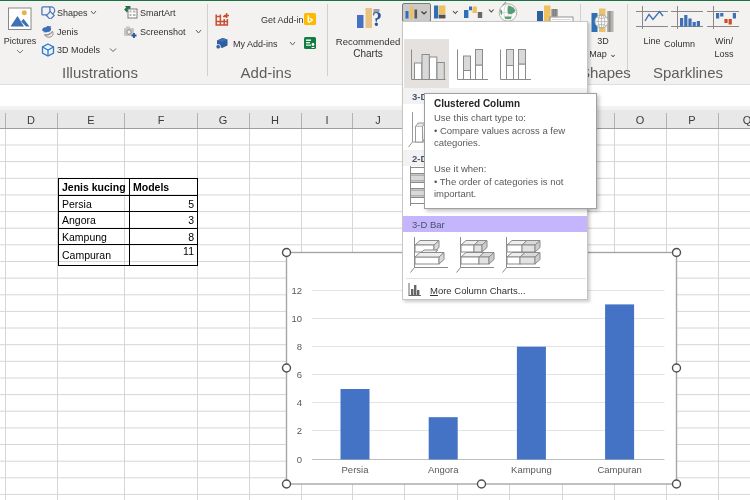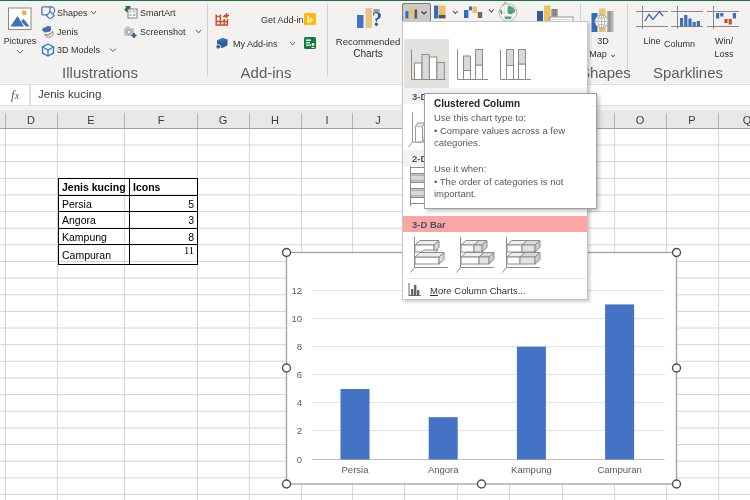--- a/index.html
+++ b/index.html
@@ -251,25 +251,20 @@
       <rect x="17.4" y="15" width="3.2" height="4" fill="#d04a24"></rect>
       <rect x="21.6" y="15" width="3.2" height="5.5" fill="#d04a24"></rect>
       <rect x="25.8" y="9" width="3.2" height="5.5" fill="#3f6fb4"></rect>
     </svg>
       </div>
     <div class="lbl abs" style="left:700px;top:36px;width:48px;text-align:center;">Win/</div>
     <div class="lbl abs" style="left:700px;top:48.5px;width:48px;text-align:center;">Loss</div>
     <div class="glbl abs" style="left:630px;top:64px;width:116px;">Sparklines</div>
   </div>
 
-  <div class="abs" style="left:0;top:85px;width:750px;height:20px;background:#fff;border-bottom:1px solid #e1dfdd;">
-    <div class="abs" style="left:11px;top:2px;font-family:'Liberation Serif',serif;font-style:italic;font-size:13px;color:#605e5c;">f<span style="font-size:10px;">x</span></div>
-    <div class="abs" style="left:29px;top:0;width:2px;height:20px;background:#e1dfdd;"></div>
-    <div class="abs" style="left:38px;top:2.5px;font-size:11.5px;color:#3a3a3a;">Jenis kucing</div>
-  </div>
 
   <div class="abs" style="left:0;top:106px;width:750px;height:4px;background:#f3f2f1;"></div>
 
   <div class="abs" style="left:0;top:110px;width:750px;height:19px;background:#e8e8e8;border-bottom:1px solid #9f9f9f;box-sizing:border-box;">
   </div>
 
   <div class="abs" style="left:0;top:110px;width:750px;height:390px;">
     <svg width="750" height="390" viewBox="0 0 750 390">
 
       <g stroke="#d6d6d6" stroke-width="1">
@@ -349,37 +344,37 @@
           <text x="747" y="13.5">Q</text>
       </g>
     </svg>
   </div>
 
   <div class="abs" style="left:58px;top:178px;width:140px;height:83px;">
     <table style="border-collapse:collapse;width:140px;height:83px;font-family:'Liberation Sans',sans-serif;font-size:10.5px;color:#000;table-layout:fixed;white-space:nowrap;">
       <tbody>
           <tr style="height:17px;">
         <td style="border:1px solid #000;width:67px;padding:0 0 0 3px;font-weight:bold;overflow:visible;">Jenis kucing</td>
-        <td style="border:1px solid #000;padding:0 0 0 3px;font-weight:bold;">Icons</td>
+        <td style="border:1px solid #000;padding:0 0 0 3px;font-weight:bold;">Models</td>
       </tr>
       <tr style="height:16px;">
             <td style="border:1px solid #000;padding:0 0 0 3px;">Persia</td>
             <td style="border:1px solid #000;padding:0 3px 0 0;text-align:right;">5</td>
           </tr>
       <tr style="height:17px;">
             <td style="border:1px solid #000;padding:0 0 0 3px;">Angora</td>
             <td style="border:1px solid #000;padding:0 3px 0 0;text-align:right;">3</td>
           </tr>
       <tr style="height:16px;">
             <td style="border:1px solid #000;padding:0 0 0 3px;">Kampung</td>
             <td style="border:1px solid #000;padding:0 3px 0 0;text-align:right;">8</td>
           </tr>
       <tr style="height:17px;">
             <td style="border:1px solid #000;padding:0 0 0 3px;">Campuran</td>
-            <td style="border:1px solid #000;padding:0 3px 8px 0;text-align:right;font-family:Liberation Serif, serif;">11</td>
+            <td style="border:1px solid #000;padding:0 3px 8px 0;text-align:right;">11</td>
           </tr>
     </tbody>
       </table>
   </div>
 
   <div class="abs" style="left:281px;top:247px;width:401px;height:242px;">
     <svg width="401" height="242" viewBox="0 0 401 242">
 
       <rect x="5.5" y="5.5" width="390" height="231.5" fill="#fff" stroke="#a6a6a6" stroke-width="1.4"></rect>
 
@@ -485,21 +480,21 @@
         <rect x="3.5" y="1.5" width="16.5" height="6" fill="#fff"></rect>
         <rect x="3.5" y="9" width="16.5" height="6" fill="#d9d9d9"></rect>
         <rect x="3.5" y="16.5" width="16.5" height="6" fill="#fff"></rect>
         <rect x="3.5" y="24" width="16.5" height="6" fill="#d9d9d9"></rect>
         <rect x="3.5" y="31.5" width="16.5" height="6" fill="#fff"></rect>
       </g>
       <path d="M3.5 0 L3.5 40" stroke="#8b8b8b"></path>
     </svg>
       </div>
 
-    <div class="abs" style="left:0;top:194px;width:100%;height:16px;background:#fca5a5;font-size:9.5px;font-weight:bold;color:#44546a;padding:3px 0 0 9px;box-sizing:border-box;">3-D Bar</div>
+    <div class="abs" style="left:0;top:194px;width:100%;height:16px;background:#c4b5fd;font-size:9.5px;font-weight:normal;color:#44546a;padding:3px 0 0 9px;box-sizing:border-box;">3-D Bar</div>
 
     <div class="abs" style="left:7px;top:215px;">
         <svg width="40" height="36" viewBox="0 0 40 36">
       <g stroke="#8b8b8b" fill="#fff">
         <path d="M5 8 L24 8 L29 3.5 L10 3.5 Z" fill="#eeeeee"></path>
         <rect x="5" y="8" width="19" height="7"></rect>
         <path d="M24 15 L29 10.5 L29 3.5 L24 8 Z" fill="#d9d9d9"></path>
         <path d="M10 16.5 L24 16.5 L28 13 L14 13 Z" fill="#eeeeee"></path>
         <rect x="5" y="20" width="24" height="7"></rect>
         <path d="M5 20 L10 15.5 L34 15.5 L29 20 Z" fill="#eeeeee"></path>

